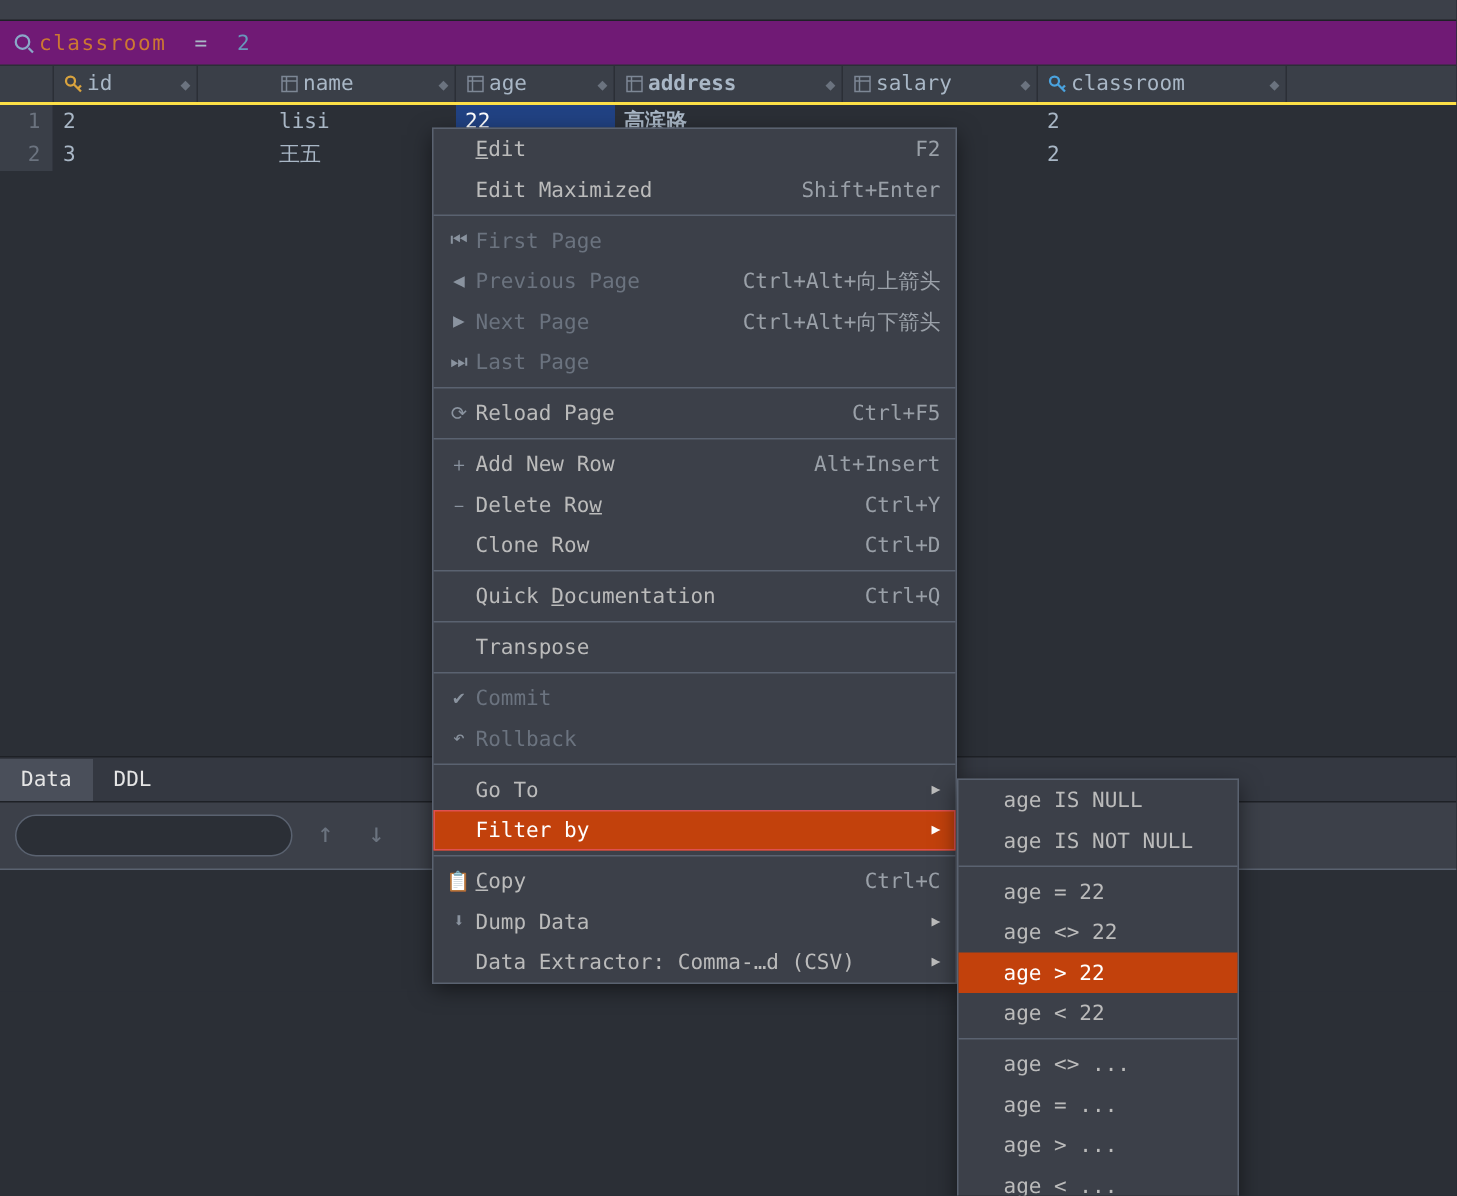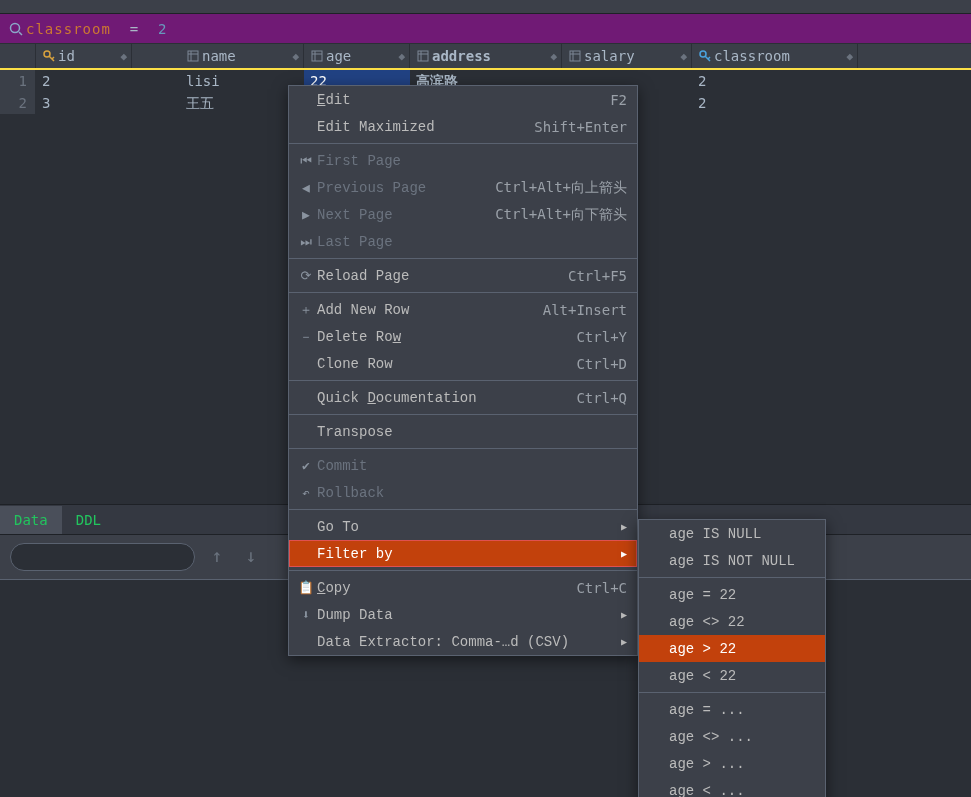--- a/index.html
+++ b/index.html
@@ -72,21 +72,21 @@
 .filler { height: 390px; background: #2b2f36; }
 .tabs-bar {
   height: 30px;
   background: #343841;
   display: flex;
   align-items: center;
   border-top: 1px solid #1e2126;
 }
 .tab {
   padding: 6px 14px;
-  color: #22c55e;
+  color: #e5e5e5;
 }
 .tab.active { background: #4a4f5a; }
 .status-bar {
   height: 46px;
   background: #3c4049;
   display: flex;
   align-items: center;
   padding-left: 10px;
   border-top: 1px solid #1e2126;
   border-bottom: 1px solid #5a6270;
@@ -115,21 +115,21 @@
 .ctx-main { left: 288px; top: 85px; width: 350px; }
 .ctx-item {
   display: flex;
   align-items: center;
   height: 27px;
   padding: 0 10px 0 6px;
   color: #bbbbbb;
 }
 .ctx-item.disabled { color: #6b737f; }
 .ctx-item .mi-icon { width: 22px; text-align: center; color: #8a939f; font-size: 13px; }
-.ctx-item .mi-label { flex: 1; white-space: nowrap; font-family: Liberation Mono, monospace; }
+.ctx-item .mi-label { flex: 1; white-space: nowrap; }
 .ctx-item .mi-short { color: #9aa0a8; margin-left: 12px; white-space: nowrap; }
 .ctx-item .mi-arrow { color: #bbbbbb; margin-left: 10px; font-size: 10px; }
 .ctx-item.hover { background: #c2410c; color: #fff; }
 .ctx-item.hover .mi-icon, .ctx-item.hover .mi-short, .ctx-item.hover .mi-arrow { color: #fff; }
 .ctx-item.outlined { outline: 1px solid #e05050; outline-offset: -1px; }
 .ctx-sep { height: 1px; background: #5a6270; margin: 3px 0; }
 .ctx-sub { left: 638px; top: 519px; width: 188px; }
 .ctx-sub .ctx-item { padding-left: 30px; }
 .u { text-decoration: underline; }
 .col-id { width: 96px; }
@@ -381,24 +381,24 @@
       <span class="mi-label">age &lt;&gt; 22</span>
     </div>
     <div class="ctx-item hover">
       <span class="mi-label">age &gt; 22</span>
     </div>
     <div class="ctx-item">
       <span class="mi-label">age &lt; 22</span>
     </div>
     <div class="ctx-sep"></div>
     <div class="ctx-item">
+      <span class="mi-label">age &lt;&gt; ...</span>
+    </div>
+    <div class="ctx-item">
       <span class="mi-label">age = ...</span>
     </div>
     <div class="ctx-item">
-      <span class="mi-label">age &lt;&gt; ...</span>
-    </div>
-    <div class="ctx-item">
       <span class="mi-label">age &gt; ...</span>
     </div>
     <div class="ctx-item">
       <span class="mi-label">age &lt; ...</span>
     </div>
   </div>
 
 </body></html>

